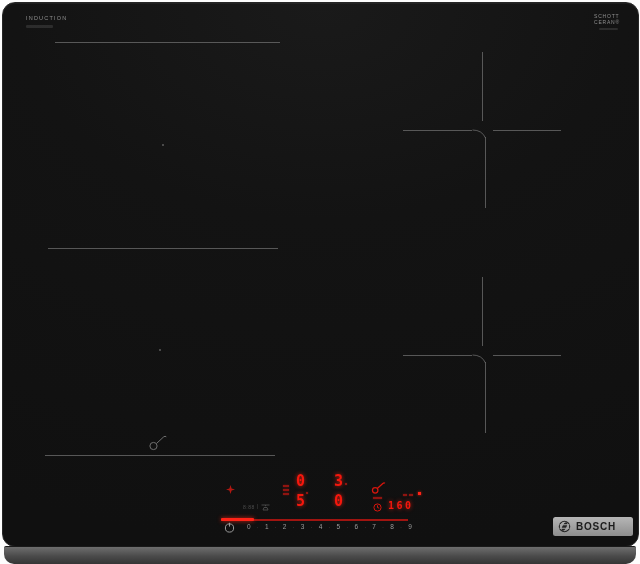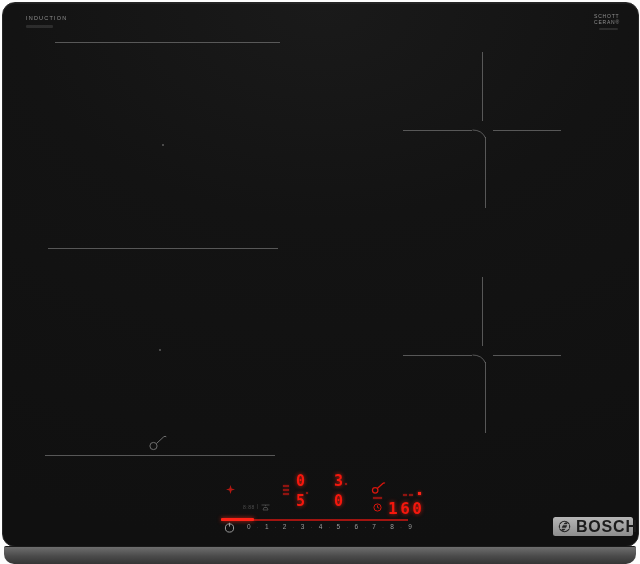--- a/index.html
+++ b/index.html
@@ -25,21 +25,21 @@
   .slider-active{position:absolute;left:221px;top:518px;width:33px;height:3px;background:#ff2317;
        box-shadow:0 0 4px rgba(255,40,20,.8);border-radius:1px;}
   .nums{position:absolute;left:247px;top:524px;width:165px;display:flex;
         justify-content:space-between;align-items:center;}
   .nums .n{color:#9a9a9a;font-size:6.5px;line-height:1;}
   .nums .sep{color:#5f5f5f;font-size:6px;line-height:1;}
   .powerkey{position:absolute;left:224px;top:522px;width:11px;height:11px;}
   .badge{position:absolute;left:553px;top:517px;width:80px;height:19px;border-radius:2.5px;
          background:linear-gradient(#b6b6b6,#8d8d8d);display:flex;align-items:center;
          padding-left:5px;box-sizing:border-box;gap:5px;}
-  .badge .txt{color:#1c1c1c;font-weight:bold;font-size:16px;letter-spacing:.8px;
+  .badge .txt{color:#1c1c1c;font-weight:bold;font-size:10px;letter-spacing:.8px;
          font-family:"Liberation Sans",sans-serif;}
   svg{display:block;}
 </style>
 </head>
 <body>
 
 <div class="stage">
 
   <div class="hob"></div>
 
@@ -119,21 +119,21 @@
   <div style="position:absolute;left:373px;top:503px;">
     <svg width="9" height="9" viewBox="0 0 9 9">
       <circle cx="4.5" cy="4.5" r="3.6" fill="none" stroke="#d8160d" stroke-width="1"></circle>
       <path d="M4.5,4.5 L4.5,2.3 M4.5,4.5 L6.2,5.2" fill="none" stroke="#d8160d" stroke-width="1"></path>
     </svg>
   </div>
   <div class="dimred" style="left:403px;top:494px;width:4px;height:1.5px;"></div>
   <div class="dimred" style="left:409px;top:494px;width:4px;height:1.5px;"></div>
   <div style="position:absolute;left:418px;top:492px;width:3px;height:3px;background:#ff2317;
        box-shadow:0 0 3px rgba(255,40,20,.9);"></div>
-  <div class="led" style="left:388px;top:501px;font-size:16px;letter-spacing:2.5px;">160</div>
+  <div class="led" style="left:388px;top:501px;font-size:10px;letter-spacing:2.5px;">160</div>
 
   <div class="slider-track"></div>
   <div class="slider-active"></div>
 
   <div class="powerkey">
     <svg width="11" height="11" viewBox="0 0 11 11">
       <circle cx="5.5" cy="6" r="4.1" fill="none" stroke="#9a9a9a" stroke-width="1"></circle>
       <path d="M5.5,0.8 L5.5,4.6" stroke="#9a9a9a" stroke-width="1.1"></path>
     </svg>
   </div>

